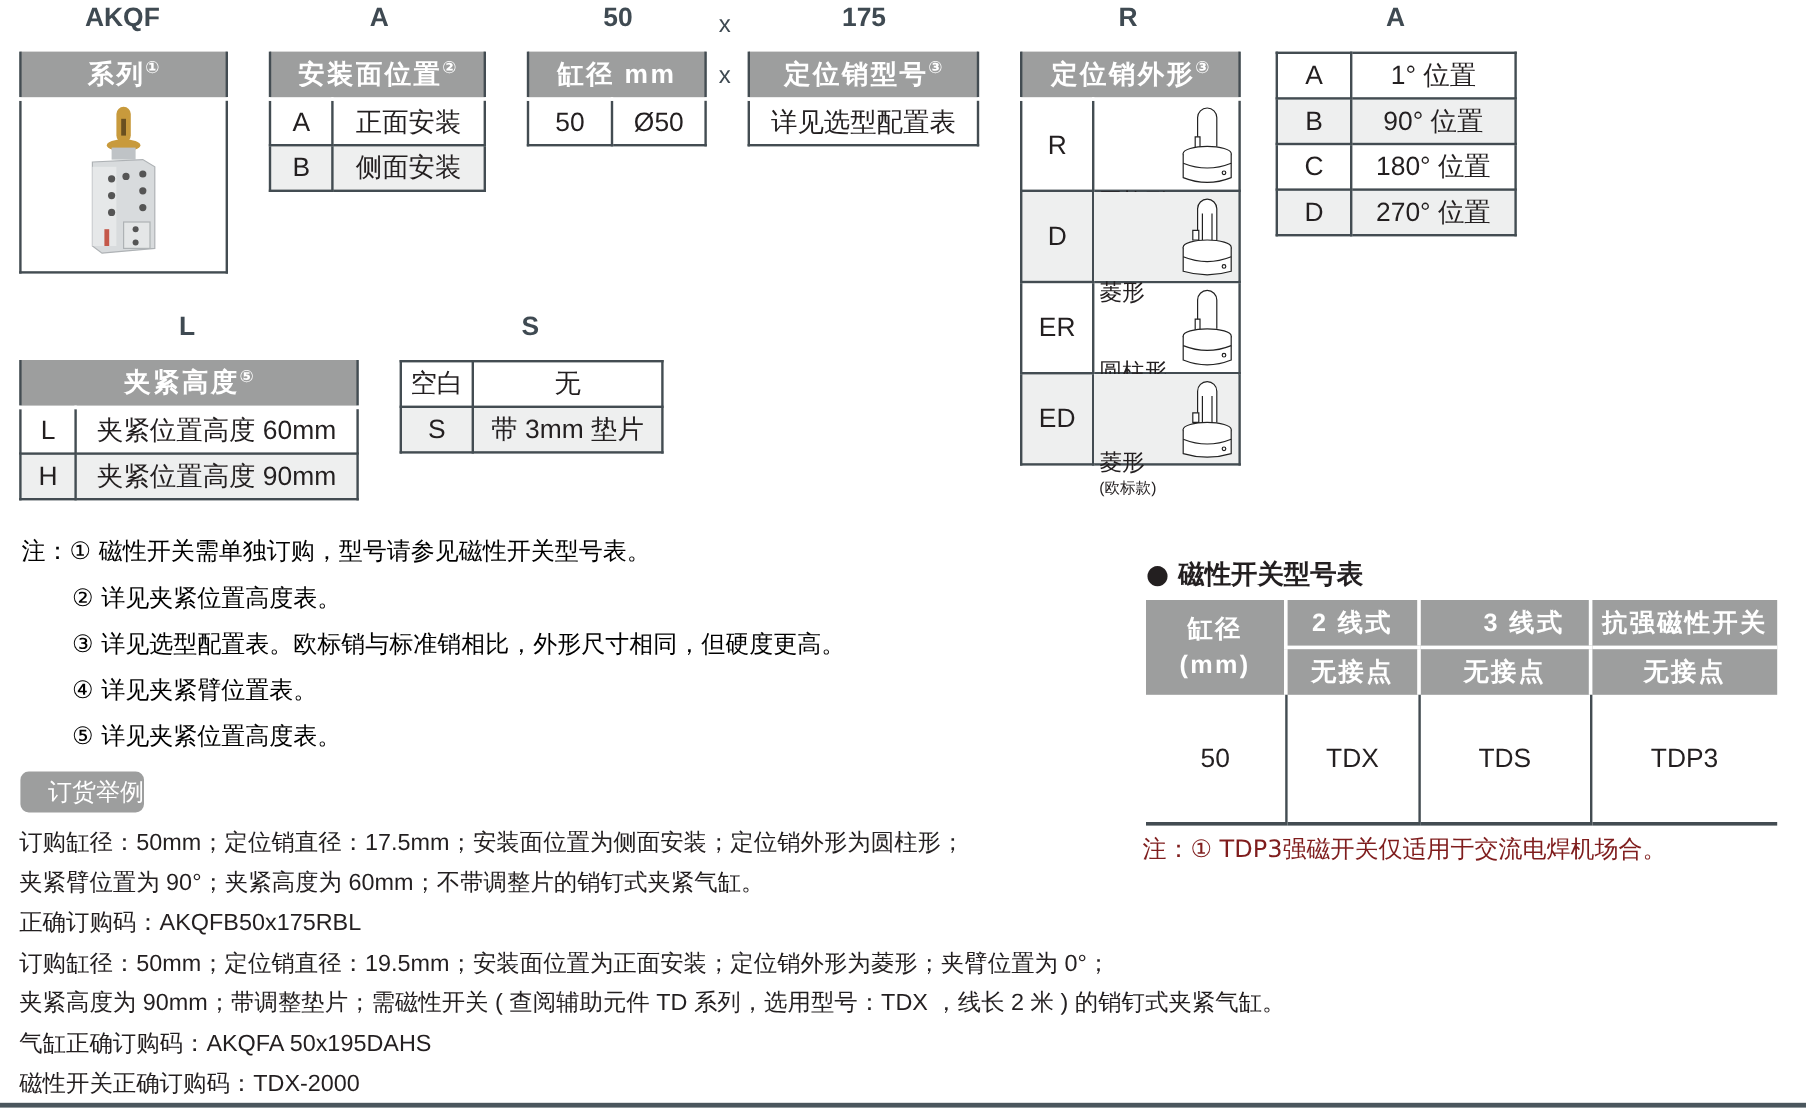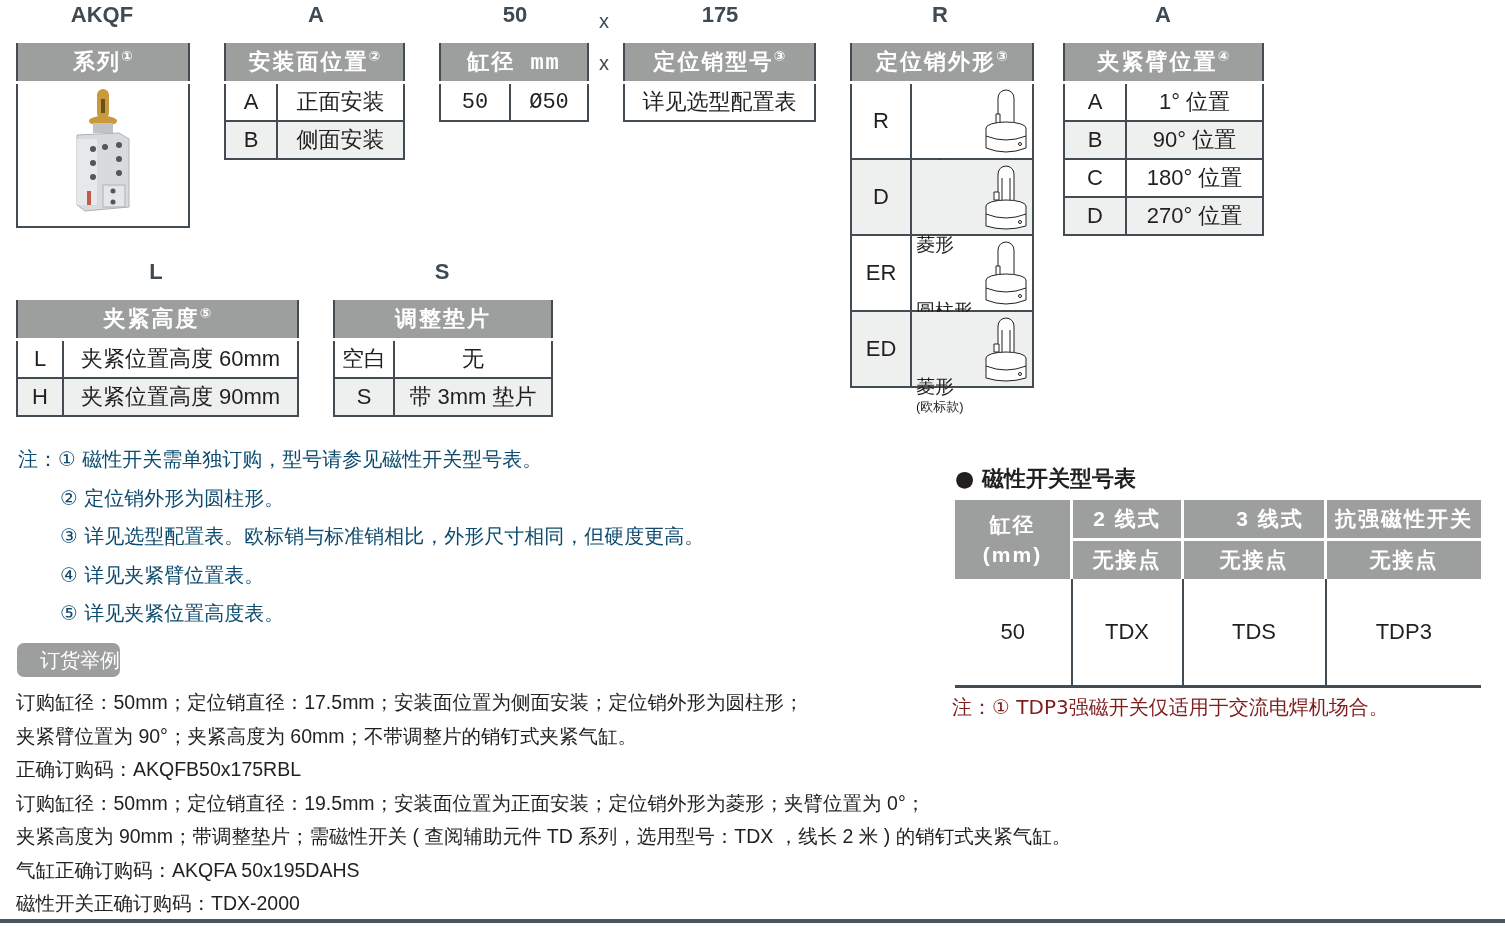--- a/index.html
+++ b/index.html
@@ -12,21 +12,21 @@
   table.t th { background:#9d9e9e; color:#fff; font-weight:bold; font-size:22px; letter-spacing:2px;
                height:38px; padding:0; border-bottom:3px solid #fff; }
   table.t th sup { font-size:14px; vertical-align:8px; letter-spacing:0; }
   table.t td { border:2px solid #434c52; font-size:22px; text-align:center; padding:0; height:36px; }
   table.t tr.alt td { background:#eeefef; }
   table.t { border:2px solid #434c52; border-top:none; }
   .pin-cell { text-align:left !important; position:relative; font-size:19px !important; }
   .pin-cell .nm { position:absolute; left:4px; top:50%; transform:translateY(-50%); line-height:20px;margin-top:48px; }
   .pin-cell .sub { display:block; font-size:13px; }
   .pin-cell svg { position:absolute; right:2px; top:4px; }
-  .notes { position:absolute; left:18px; top:440px; font-size:20px; line-height:38.6px; color:#0c4a6e; }
+  .notes { position:absolute; left:18px; top:440px; font-size:20px; line-height:38.6px; color:#000000; }
   .notes .ind { padding-left:42px; }
   .badge { position:absolute; left:17px; top:643px; width:103px; height:34px; background:#9d9e9e;
            color:#fff; font-size:20px; border-radius:7px; line-height:34px; text-align:right; }
   .example { position:absolute; left:16px; top:686px; font-size:19.5px; line-height:33.5px; color:#231f20;
              font-family:"Liberation Sans","DejaVu Sans",sans-serif; }
   .bottom-bar { position:absolute; left:0; top:919px; width:1505px; height:4px; background:#4a565d; }
   .mag-title { position:absolute; left:955px; top:464px; font-size:22px; font-weight:bold; color:#231f20; }
   table.m { position:absolute; left:955px; top:500px; border-collapse:collapse; width:526px;
             font-family:"Liberation Sans","DejaVu Sans",sans-serif; }
   table.m th { background:#9d9e9e; color:#fff; font-weight:bold; font-size:21px; letter-spacing:2px; padding:0; }
@@ -92,21 +92,21 @@
         <td style="width:50px;">A</td>
         <td>正面安装</td>
       </tr>
   <tr class="alt">
         <td>B</td>
         <td>侧面安装</td>
       </tr>
 </tbody>
   </table>
 
-<table class="t" style="left:439px;top:43px;width:150px;font-family:Liberation Mono, monospace;">
+<table class="t" style="left:439px;top:43px;width:150px;">
   <tbody>
       <tr>
         <th colspan="2">缸径 mm</th>
       </tr>
   <tr>
         <td style="width:68px;">50</td>
         <td>Ø50</td>
       </tr>
 </tbody>
   </table>
@@ -183,23 +183,20 @@
             <path d="M4 50 q20 8 40 0" fill="none" stroke="#222"></path>
             <circle cx="38" cy="58" r="1.5" fill="none" stroke="#222"></circle>
           </svg>
     </td>
   </tr>
 </tbody>
   </table>
 
 <table class="t" style="left:1063px;top:43px;width:201px;">
   <tbody>
-      <tr>
-        <th colspan="2"><span>夹紧臂位置</span><sup>④</sup></th>
-      </tr>
   <tr>
         <td style="width:60px;">A</td>
         <td>1° 位置</td>
       </tr>
   <tr class="alt">
         <td>B</td>
         <td>90° 位置</td>
       </tr>
   <tr>
         <td>C</td>
@@ -223,37 +220,34 @@
       </tr>
   <tr class="alt">
         <td>H</td>
         <td>夹紧位置高度 90mm</td>
       </tr>
 </tbody>
   </table>
 
 <table class="t" style="left:333px;top:300px;width:220px;">
   <tbody>
-      <tr>
-        <th colspan="2">调整垫片</th>
-      </tr>
   <tr>
         <td style="width:58px;">空白</td>
         <td>无</td>
       </tr>
   <tr class="alt">
         <td>S</td>
         <td>带 3mm 垫片</td>
       </tr>
 </tbody>
   </table>
 
 <div class="notes">
   <div><span>注：</span><span>① 磁性开关需单独订购，型号请参见磁性开关型号表。</span></div>
-  <div class="ind">② 定位销外形为圆柱形。</div>
+  <div class="ind">② 详见夹紧位置高度表。</div>
   <div class="ind">③ 详见选型配置表。欧标销与标准销相比，外形尺寸相同，但硬度更高。</div>
   <div class="ind">④ 详见夹紧臂位置表。</div>
   <div class="ind">⑤ 详见夹紧位置高度表。</div>
 </div>
 
 <div class="badge">订货举例</div>
 <div class="example">
   <div>订购缸径：50mm；定位销直径：17.5mm；安装面位置为侧面安装；定位销外形为圆柱形；</div>
   <div>夹紧臂位置为 90°；夹紧高度为 60mm；不带调整片的销钉式夹紧气缸。</div>
   <div>正确订购码：AKQFB50x175RBL</div>

